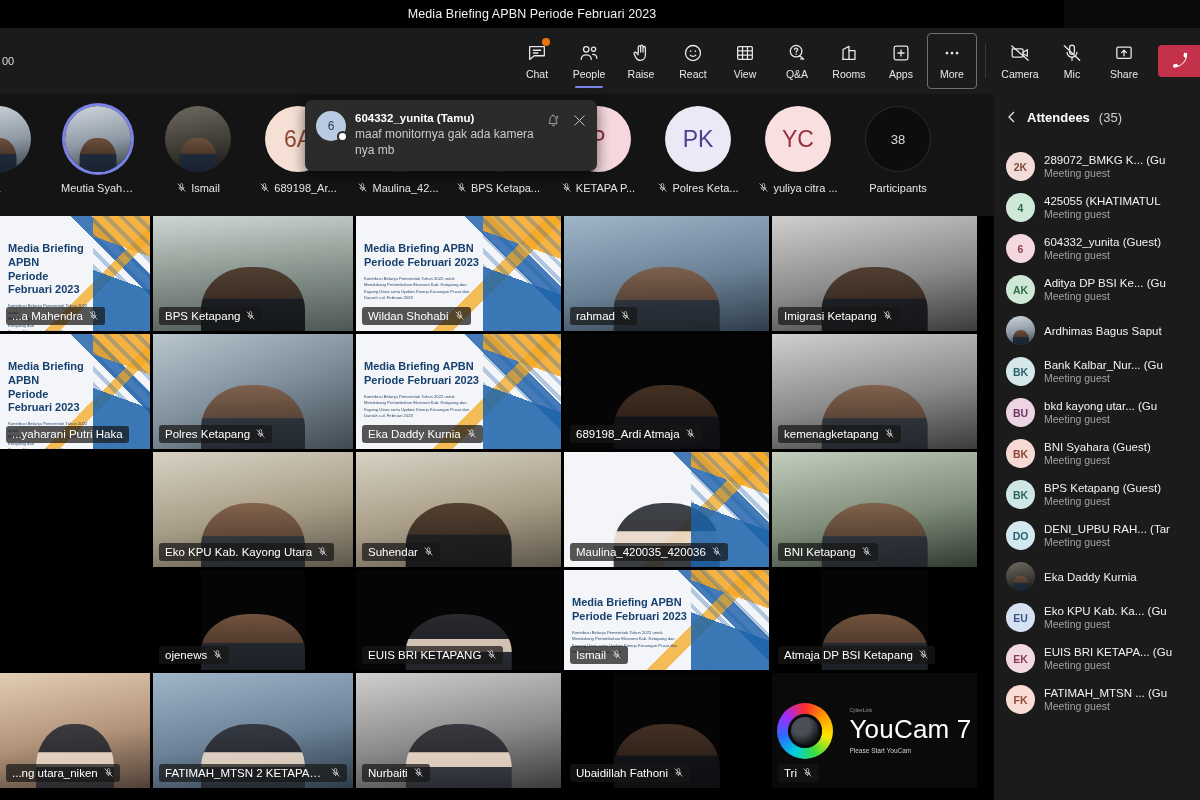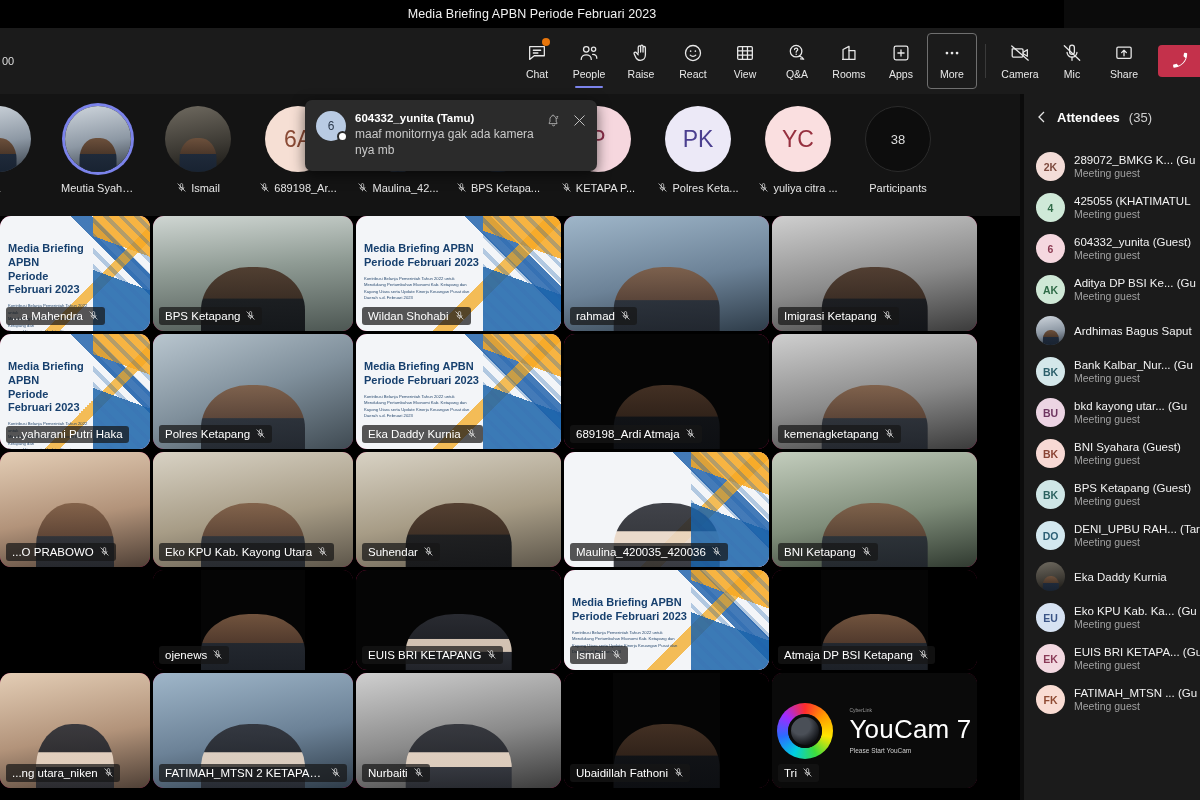--- a/index.html
+++ b/index.html
@@ -107,21 +107,21 @@
   .toast-ic { width: 15px; height: 15px; cursor: pointer; opacity: .85; }
 
   
   .grid {
     position: absolute; left: 0; top: 216px; width: 1020px; height: 584px;
     background: #000; display: grid;
     grid-template-columns: 150px 200px 205px 205px 205px;
     grid-template-rows: 115px 115px 115px 100px 115px;
     gap: 3px; overflow: hidden;
   }
-  .tile { position: relative; overflow: hidden; background: #be185d; border-radius: 11px; }
+  .tile { position: relative; overflow: hidden; background: #8b5cf6; }
   .tile .vid { position: absolute; inset: 0; }
   .tile-label {
     position: absolute; left: 6px; bottom: 6px; max-width: calc(100% - 12px);
     display: flex; align-items: center; gap: 5px;
     background: rgba(22,22,22,.72); border-radius: 3px; padding: 2px 6px 3px;
   }
   .tile-label .nm {
     font-size: 11.5px; color: #fff; white-space: nowrap; overflow: hidden;
     text-overflow: ellipsis;
   }
@@ -175,21 +175,21 @@
     background: conic-gradient(#ff2d2d,#ff9b00,#ffe600,#3ddc3d,#00cfe0,#2b6bff,#a02bff,#ff2d2d);
     display:flex; align-items:center; justify-content:center;
   }
   .yc-ring::after { content:""; width:34px; height:34px; border-radius:50%; background:radial-gradient(circle at 38% 34%, #4a4f57 0 30%, #15171b 62%, #000 100%); box-shadow: inset 0 0 0 3px #0b0b0b; }
   .yc-text .yc-big { font-size: 26px; color:#fff; letter-spacing:.2px; }
   .yc-text .yc-small { font-size: 6.5px; color:#cfcfcf; margin-top:2px; }
   .yc-text .yc-tiny { font-size: 5px; color:#9b9b9b; margin-bottom:1px; }
 
   
   .roster {
-    position: absolute; right: 0; top: 94px; width: 176px; height: 706px;
+    position: absolute; right: 0; top: 94px; width: 206px; height: 706px;
     background: #1b1b1b; display: flex; flex-direction: column;
   }
   .roster-head {
     height: 46px; display: flex; align-items: center; gap: 9px; padding: 0 12px;
     flex: 0 0 46px;
   }
   .roster-back { width: 12px; height: 12px; cursor: pointer; }
   .roster-title { font-size: 13px; font-weight: bold; color: #fff; }
   .roster-count { font-size: 13px; font-weight: normal; color: #cfcfcf; }
   .roster-list { flex: 1; overflow: hidden; padding-top: 6px; }
@@ -642,34 +642,20 @@
         <div class="tile-label">
       <span class="nm">kemenagketapang</span>
       <svg class="mic-off" viewBox="0 0 24 24">
     <rect x="9.4" y="3.4" width="5.2" height="10" rx="2.6" fill="none" stroke="#e6e6e6" stroke-width="1.7"></rect>
     <path d="M6.6 11.2a5.4 5.4 0 0 0 10.8 0" fill="none" stroke="#e6e6e6" stroke-width="1.7"></path>
     <path d="M12 16.6V20" fill="none" stroke="#e6e6e6" stroke-width="1.7"></path>
     <path d="M3.6 3.4 L20.4 20.6" fill="none" stroke="#e6e6e6" stroke-width="1.9"></path>
           </svg>
     </div>
       </div>
-      <div class="tile" style="grid-area: 3 / 1;">
-        <div class="vid bg-warm">
-          <div class="person-blob "></div>
-        </div>
-        <div class="tile-label">
-      <span class="nm">...O PRABOWO</span>
-      <svg class="mic-off" viewBox="0 0 24 24">
-    <rect x="9.4" y="3.4" width="5.2" height="10" rx="2.6" fill="none" stroke="#e6e6e6" stroke-width="1.7"></rect>
-    <path d="M6.6 11.2a5.4 5.4 0 0 0 10.8 0" fill="none" stroke="#e6e6e6" stroke-width="1.7"></path>
-    <path d="M12 16.6V20" fill="none" stroke="#e6e6e6" stroke-width="1.7"></path>
-    <path d="M3.6 3.4 L20.4 20.6" fill="none" stroke="#e6e6e6" stroke-width="1.9"></path>
-          </svg>
-    </div>
-      </div>
       <div class="tile" style="grid-area: 3 / 2;">
         <div class="vid bg-office">
           <div class="person-blob "></div>
         </div>
         <div class="tile-label">
       <span class="nm">Eko KPU Kab. Kayong Utara</span>
       <svg class="mic-off" viewBox="0 0 24 24">
     <rect x="9.4" y="3.4" width="5.2" height="10" rx="2.6" fill="none" stroke="#e6e6e6" stroke-width="1.7"></rect>
     <path d="M6.6 11.2a5.4 5.4 0 0 0 10.8 0" fill="none" stroke="#e6e6e6" stroke-width="1.7"></path>
     <path d="M12 16.6V20" fill="none" stroke="#e6e6e6" stroke-width="1.7"></path>

